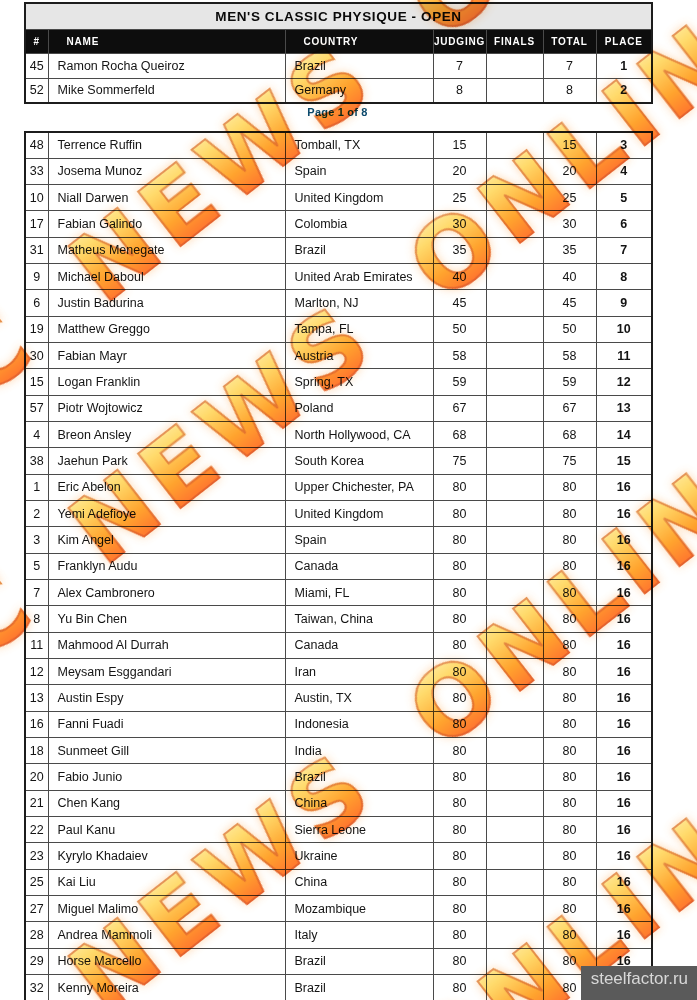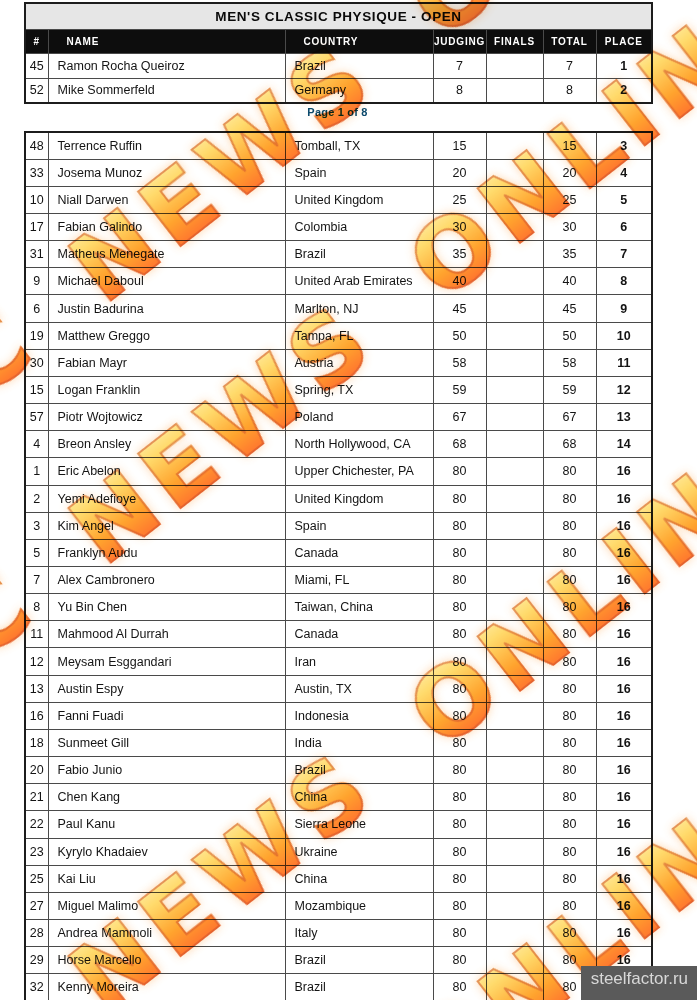--- a/index.html
+++ b/index.html
@@ -245,20 +245,29 @@
         <tr class="data-row">
     <td class="c-num">4</td>
     <td class="c-name">Breon Ansley</td>
     <td class="c-country">North Hollywood, CA</td>
     <td class="c-judging">68</td>
     <td class="c-finals"></td>
     <td class="c-total">68</td>
     <td class="c-place">14</td>
   </tr>
         <tr class="data-row">
+    <td class="c-num">38</td>
+    <td class="c-name">Jaehun Park</td>
+    <td class="c-country">South Korea</td>
+    <td class="c-judging">75</td>
+    <td class="c-finals"></td>
+    <td class="c-total">75</td>
+    <td class="c-place">15</td>
+  </tr>
+        <tr class="data-row">
     <td class="c-num">1</td>
     <td class="c-name">Eric Abelon</td>
     <td class="c-country">Upper Chichester, PA</td>
     <td class="c-judging">80</td>
     <td class="c-finals"></td>
     <td class="c-total">80</td>
     <td class="c-place">16</td>
   </tr>
         <tr class="data-row">
     <td class="c-num">2</td>

